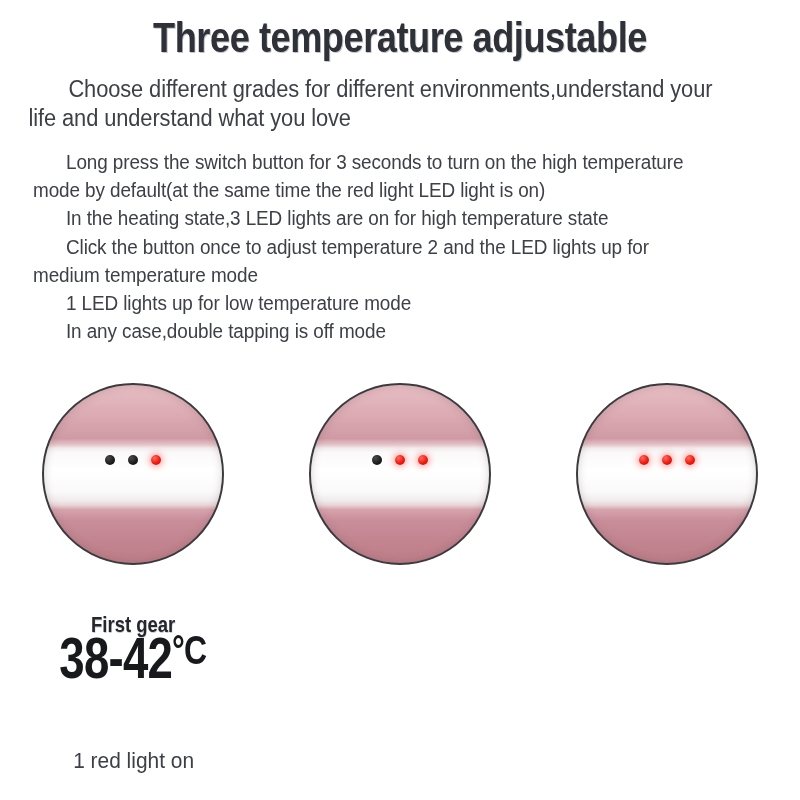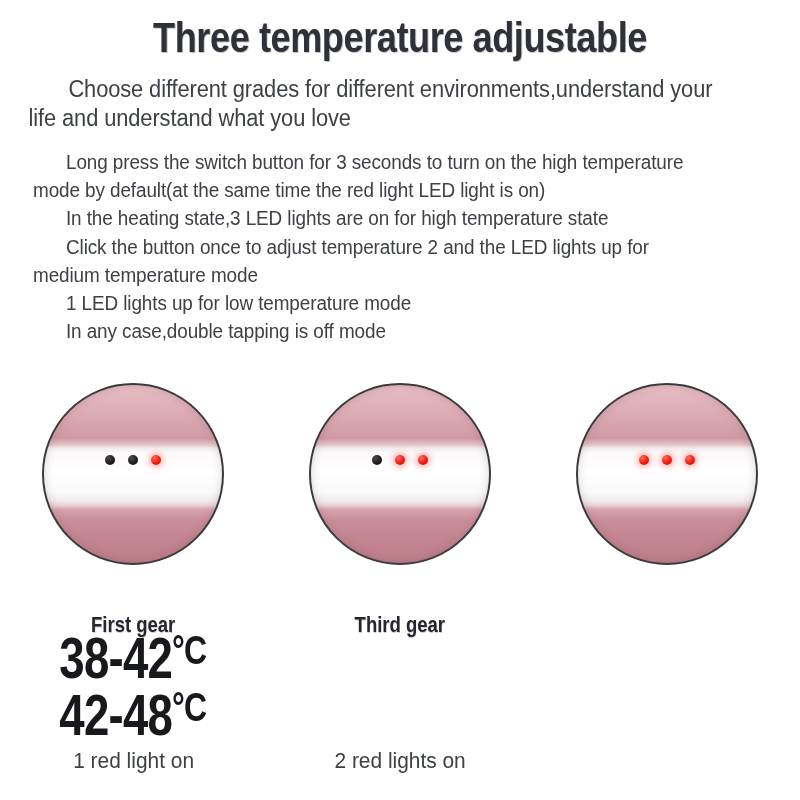--- a/index.html
+++ b/index.html
@@ -219,34 +219,25 @@
       <span class="led on"></span>
     </div>
   </div>
 
 </div>
 
 <div class="spec-row row-gear">
   <div class="spec-col">
     <span class="gear-label">First gear</span>
   </div>
-  <div class="spec-col">
-    <span class="gear-label">Third gear</span>
-  </div>
 </div>
 
 <div class="spec-row row-temp">
   <div class="spec-col">
     <span class="temp-value"><span>38-42</span><span class="deg">°C</span></span>
   </div>
-  <div class="spec-col">
-    <span class="temp-value"><span>42-48</span><span class="deg">°C</span></span>
-  </div>
 </div>
 
 <div class="spec-row row-caption">
   <div class="spec-col">
     <span class="caption-text">1 red light on</span>
   </div>
-  <div class="spec-col">
-    <span class="caption-text">2 red lights on</span>
-  </div>
 </div>
 
 </body></html>

